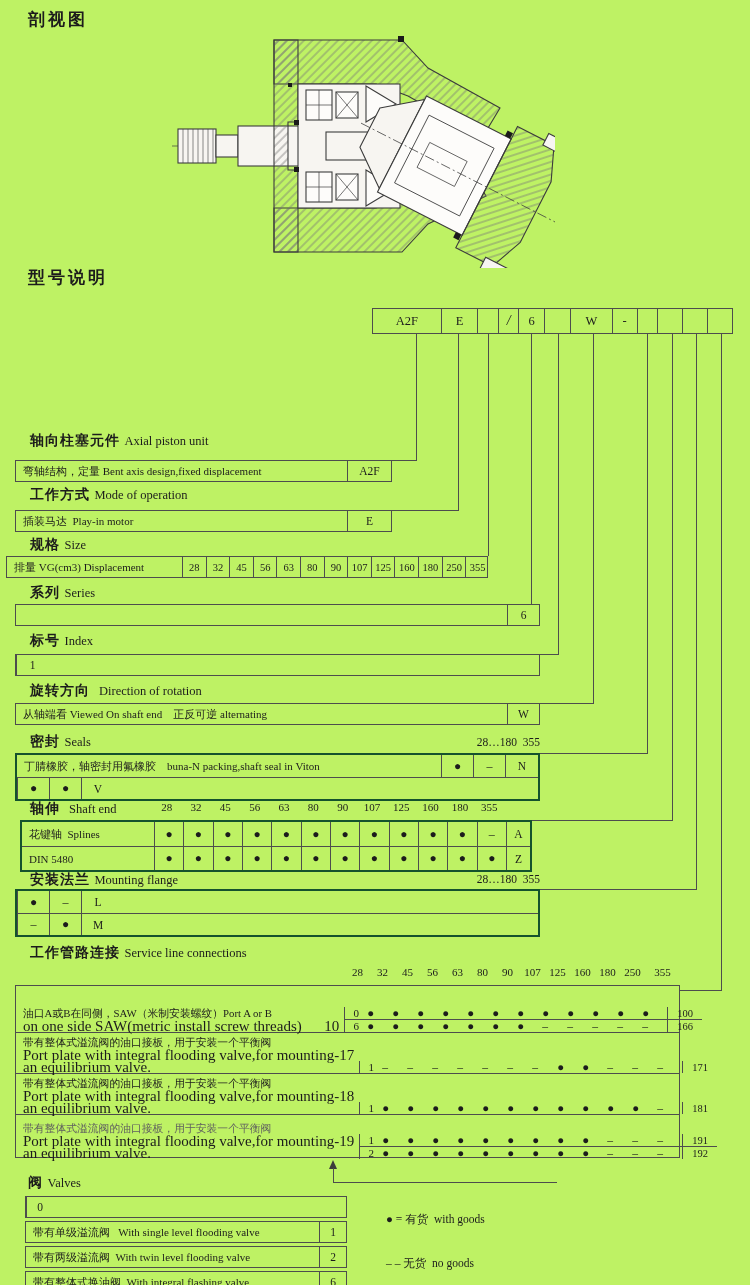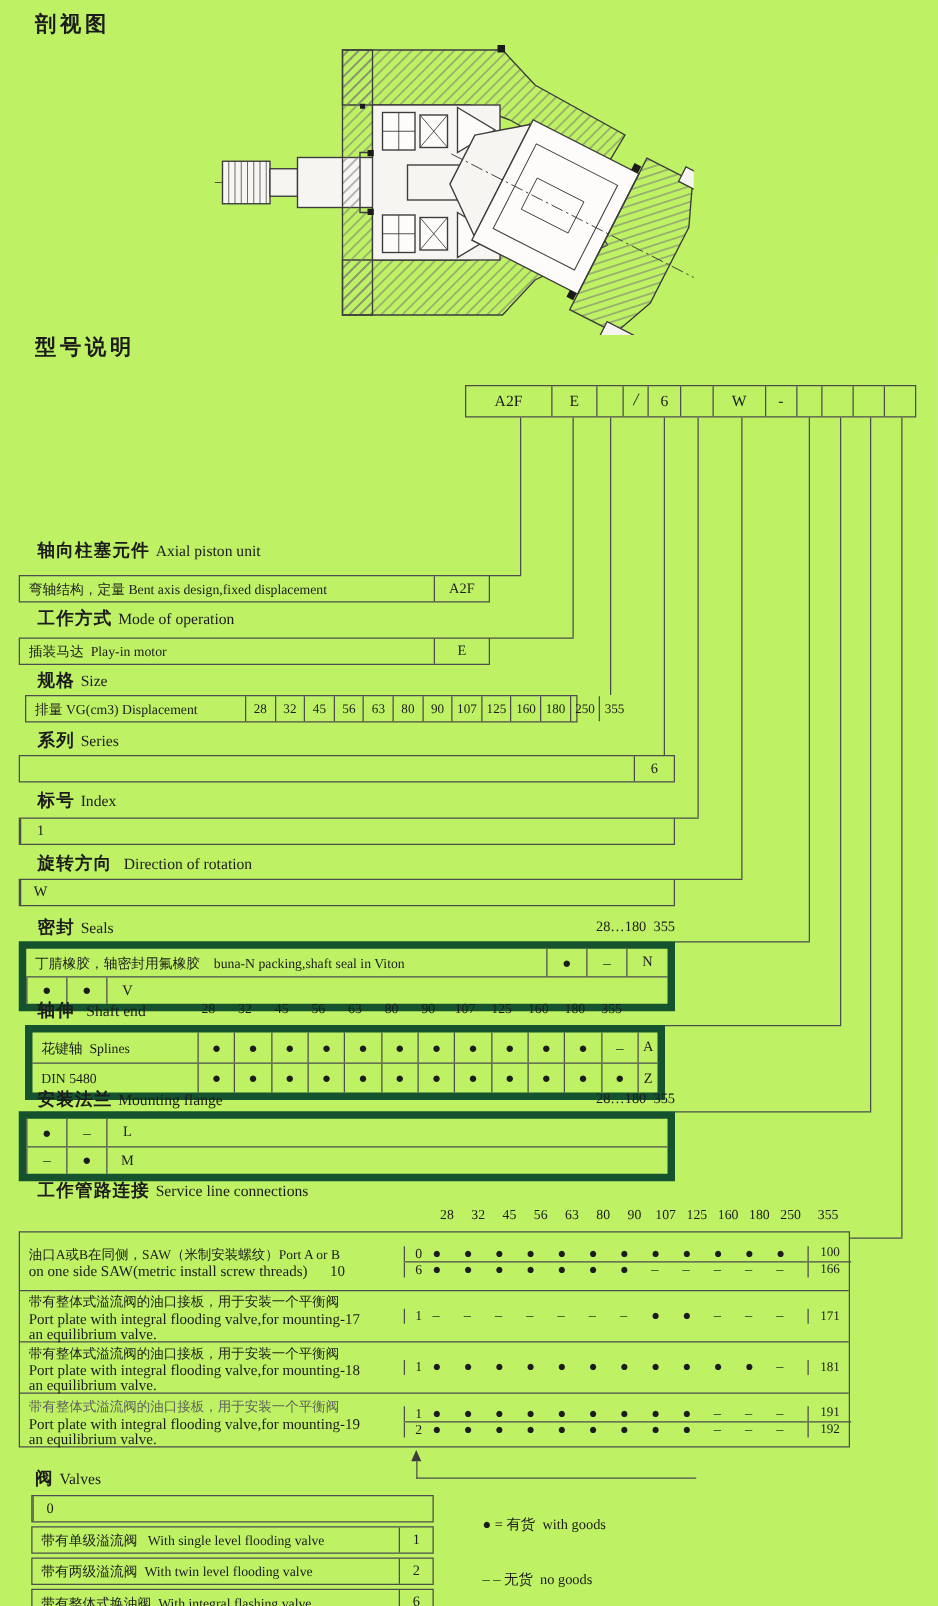--- a/index.html
+++ b/index.html
@@ -10,46 +10,46 @@
   .title{font-size:17px;font-weight:bold;letter-spacing:3px}
   .sec-h{font-size:14px;font-weight:bold;letter-spacing:1px;white-space:pre}
   .sec-h .lat{font-weight:normal;font-size:12.5px;letter-spacing:0}
   .rowbox{position:absolute;display:flex;align-items:stretch;border:1px solid #4d4d4d;font-size:11px}
   .lbl{flex:1;display:flex;align-items:center;padding:0 7px;white-space:pre;overflow:hidden}
   .lbl.center{justify-content:center}
   .val{border-left:1px solid #4d4d4d;display:flex;align-items:center;justify-content:center;font-size:11.5px}
   .strip{display:flex;flex:1}
   .strip .c{display:flex;align-items:center;justify-content:center;border-left:1px solid #4d4d4d}
   .size-strip .c{flex:0 0 23.62px;font-size:10.5px}
-  .tbl{position:absolute;border:6px solid #14532d;background:transparent}
+  .tbl{position:absolute;border:2px solid #14532d;background:transparent}
   .trow{display:flex;height:22px;font-size:11px;align-items:stretch}
   .trow.h24{height:24px}
   .trow + .trow{border-top:1px solid #4d4d4d}
   .marks{display:flex}
   .marks .c{display:flex;align-items:center;justify-content:center;border-left:1px solid #4d4d4d;font-size:12px}
   .seal-marks .c{flex:0 0 32px}
   .shaft-marks .c{flex:0 0 29.33px}
   .codecell{border-left:1px solid #4d4d4d;display:flex;align-items:center;justify-content:center;font-size:11.5px}
   .colhead{position:absolute;display:flex;font-size:11px}
   .colhead .c{display:flex;align-items:center;justify-content:center}
   .shaft-cols .c{flex:0 0 29.33px}
   .svc-cols .c{flex:0 0 25px}
   .svc-cols .c:last-child{flex:0 0 35px}
   .range-hdr{position:absolute;font-size:11.5px;text-align:right;white-space:pre}
   .vline{position:absolute;width:1px;background:#4d4d4d}
   .hline{position:absolute;height:1px;background:#4d4d4d}
   .codes-row{position:absolute;display:flex;border:1px solid #4d4d4d;height:26px}
   .codes-row .cb{border-left:1px solid #4d4d4d;display:flex;align-items:center;justify-content:center;font-size:12.5px}
   .codes-row .cb:first-child{border-left:none}
   .svc{position:absolute;border:1px solid #4d4d4d;font-size:11px}
-  .svc-block{display:flex;align-items:center}
+  .svc-block{display:flex;align-items:flex-end}
   .bt{border-top:1px solid #4d4d4d}
   .svc-lbl{flex:0 0 307px;padding:2px 5px 0 7px}
   .svc-lbl .ln1{font-size:10.8px;line-height:13px;white-space:pre}
-  .svc-lbl .ln{font-size:12px;line-height:12px;white-space:pre}
+  .svc-lbl .ln{font-size:15px;line-height:12px;white-space:pre}
   .svc-block:nth-child(4) .svc-lbl .ln1{color:#5f5f5f}
   .svc-rows{flex:1;display:flex;flex-direction:column}
   .svc-row{display:flex;flex:1}
   .svc-row .code{flex:0 0 23px;border-left:1px solid #4d4d4d;display:flex;align-items:center;justify-content:center;font-size:11px}
   .svc-marks{flex:1;display:flex}
   .svc-marks .c{flex:0 0 25px;font-size:11.5px}
   .svc-row .num{flex:0 0 35px;border-left:1px solid #4d4d4d;display:flex;align-items:center;justify-content:center;font-size:10.5px}
   .v-row{position:absolute;left:25px;width:322px;height:22px;border:1px solid #4d4d4d;display:flex;font-size:11px}
   .v-row .codecell{flex:0 0 27px}
   .legend{font-size:11.5px;white-space:pre}
@@ -156,21 +156,21 @@
     <div class="val" style="width:44px">A2F</div>
   </div>
 
   <div class="abs sec-h" style="left:30px;top:486px"><span class="cjk">工作方式</span> <span class="lat">Mode of operation</span></div>
   <div class="rowbox" style="left:15px;top:510px;width:377px;height:22px">
     <div class="lbl">插装马达  Play-in motor</div>
     <div class="val" style="width:44px">E</div>
   </div>
 
   <div class="abs sec-h" style="left:30px;top:536px"><span class="cjk">规格</span> <span class="lat">Size</span></div>
-  <div class="rowbox" style="left:20px;top:556px;width:442px;height:22px">
+  <div class="rowbox" style="left:6px;top:556px;width:482px;height:22px">
     <div class="lbl" style="flex:0 0 175px">排量 VG(cm3) Displacement</div>
     <div class="strip size-strip">
         <span class="c">28</span>
         <span class="c">32</span>
         <span class="c">45</span>
         <span class="c">56</span>
         <span class="c">63</span>
         <span class="c">80</span>
         <span class="c">90</span>
         <span class="c">107</span>
@@ -188,20 +188,21 @@
     <div class="val" style="width:32px">6</div>
   </div>
 
   <div class="abs sec-h" style="left:30px;top:632px"><span class="cjk">标号</span> <span class="lat">Index</span></div>
   <div class="rowbox" style="left:15px;top:654px;width:525px;height:22px">
     <div class="val" style="width:32px">1</div>
   </div>
 
   <div class="abs sec-h" style="left:30px;top:682px"><span class="cjk">旋转方向</span>  <span class="lat">Direction of rotation</span></div>
   <div class="rowbox" style="left:15px;top:703px;width:525px;height:22px">
+    <div class="lbl">从轴端看 Viewed On shaft end    正反可逆 alternating</div>
     <div class="val" style="width:32px">W</div>
   </div>
 
   <div class="abs sec-h" style="left:30px;top:733px"><span class="cjk">密封</span> <span class="lat">Seals</span></div>
   <div class="range-hdr" style="left:440px;top:736px;width:100px">28…180  355</div>
   <div class="tbl" style="left:15px;top:753px;width:525px">
     <div class="trow">
       <div class="lbl">丁腈橡胶，轴密封用氟橡胶    buna-N packing,shaft seal in Viton</div>
       <div class="marks seal-marks">
           <span class="c">●</span>

